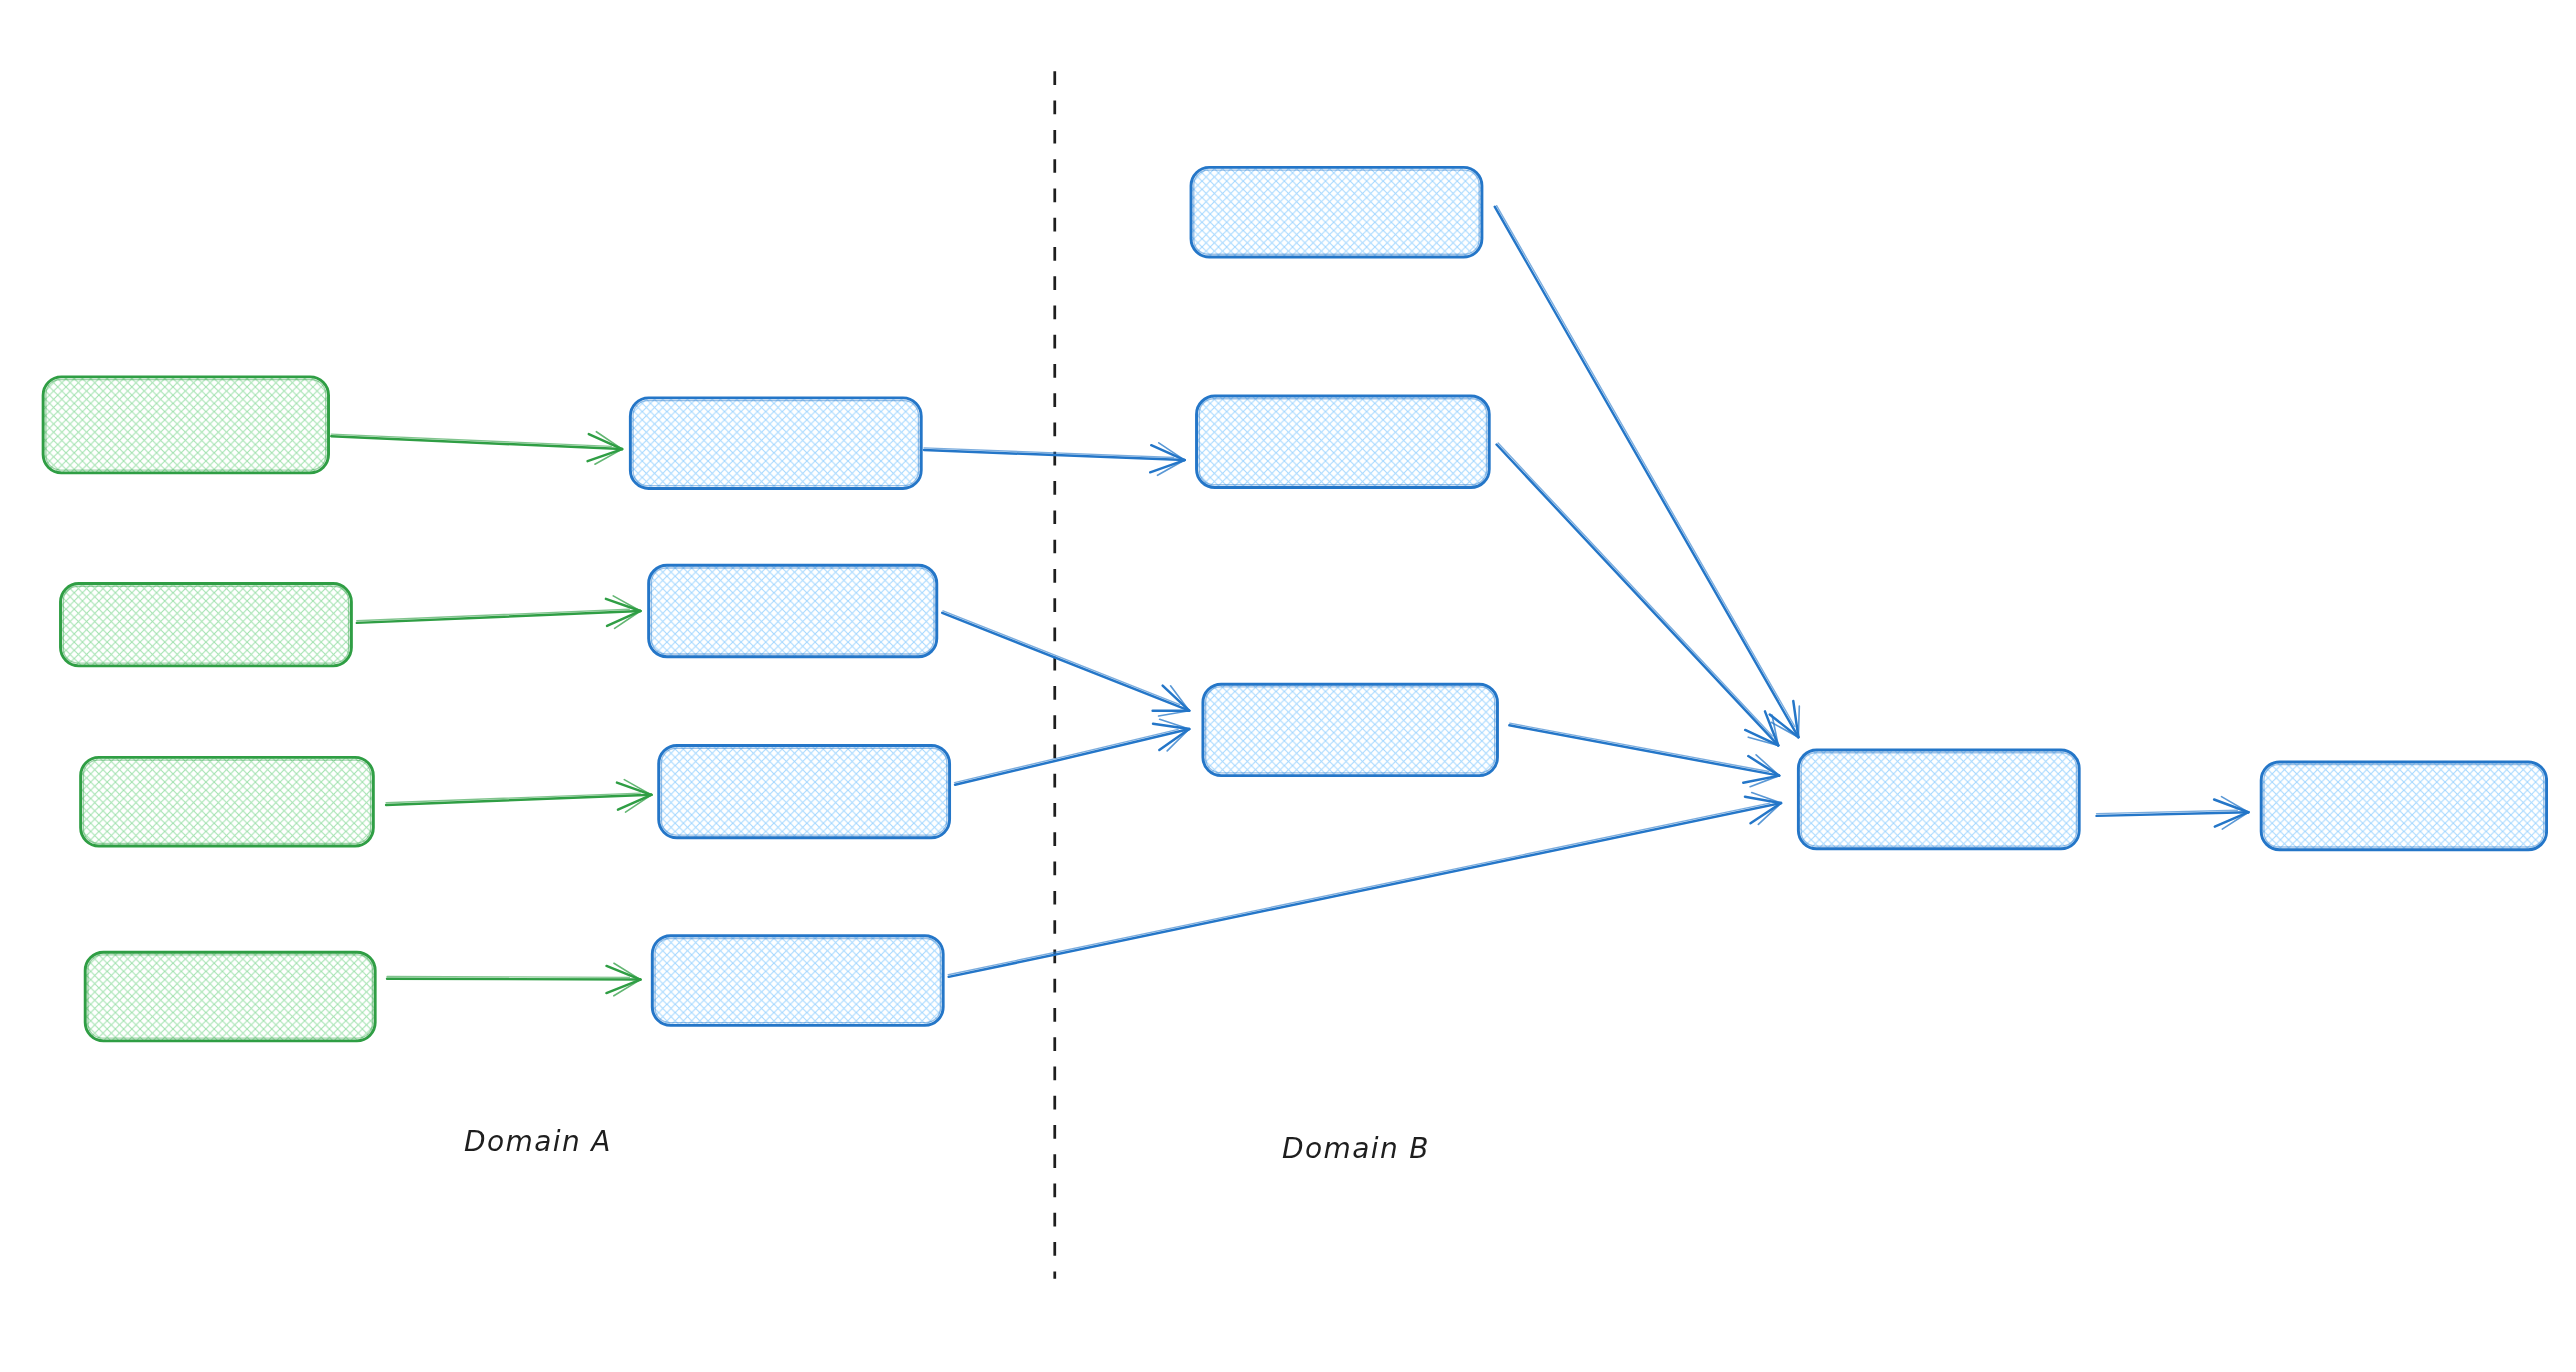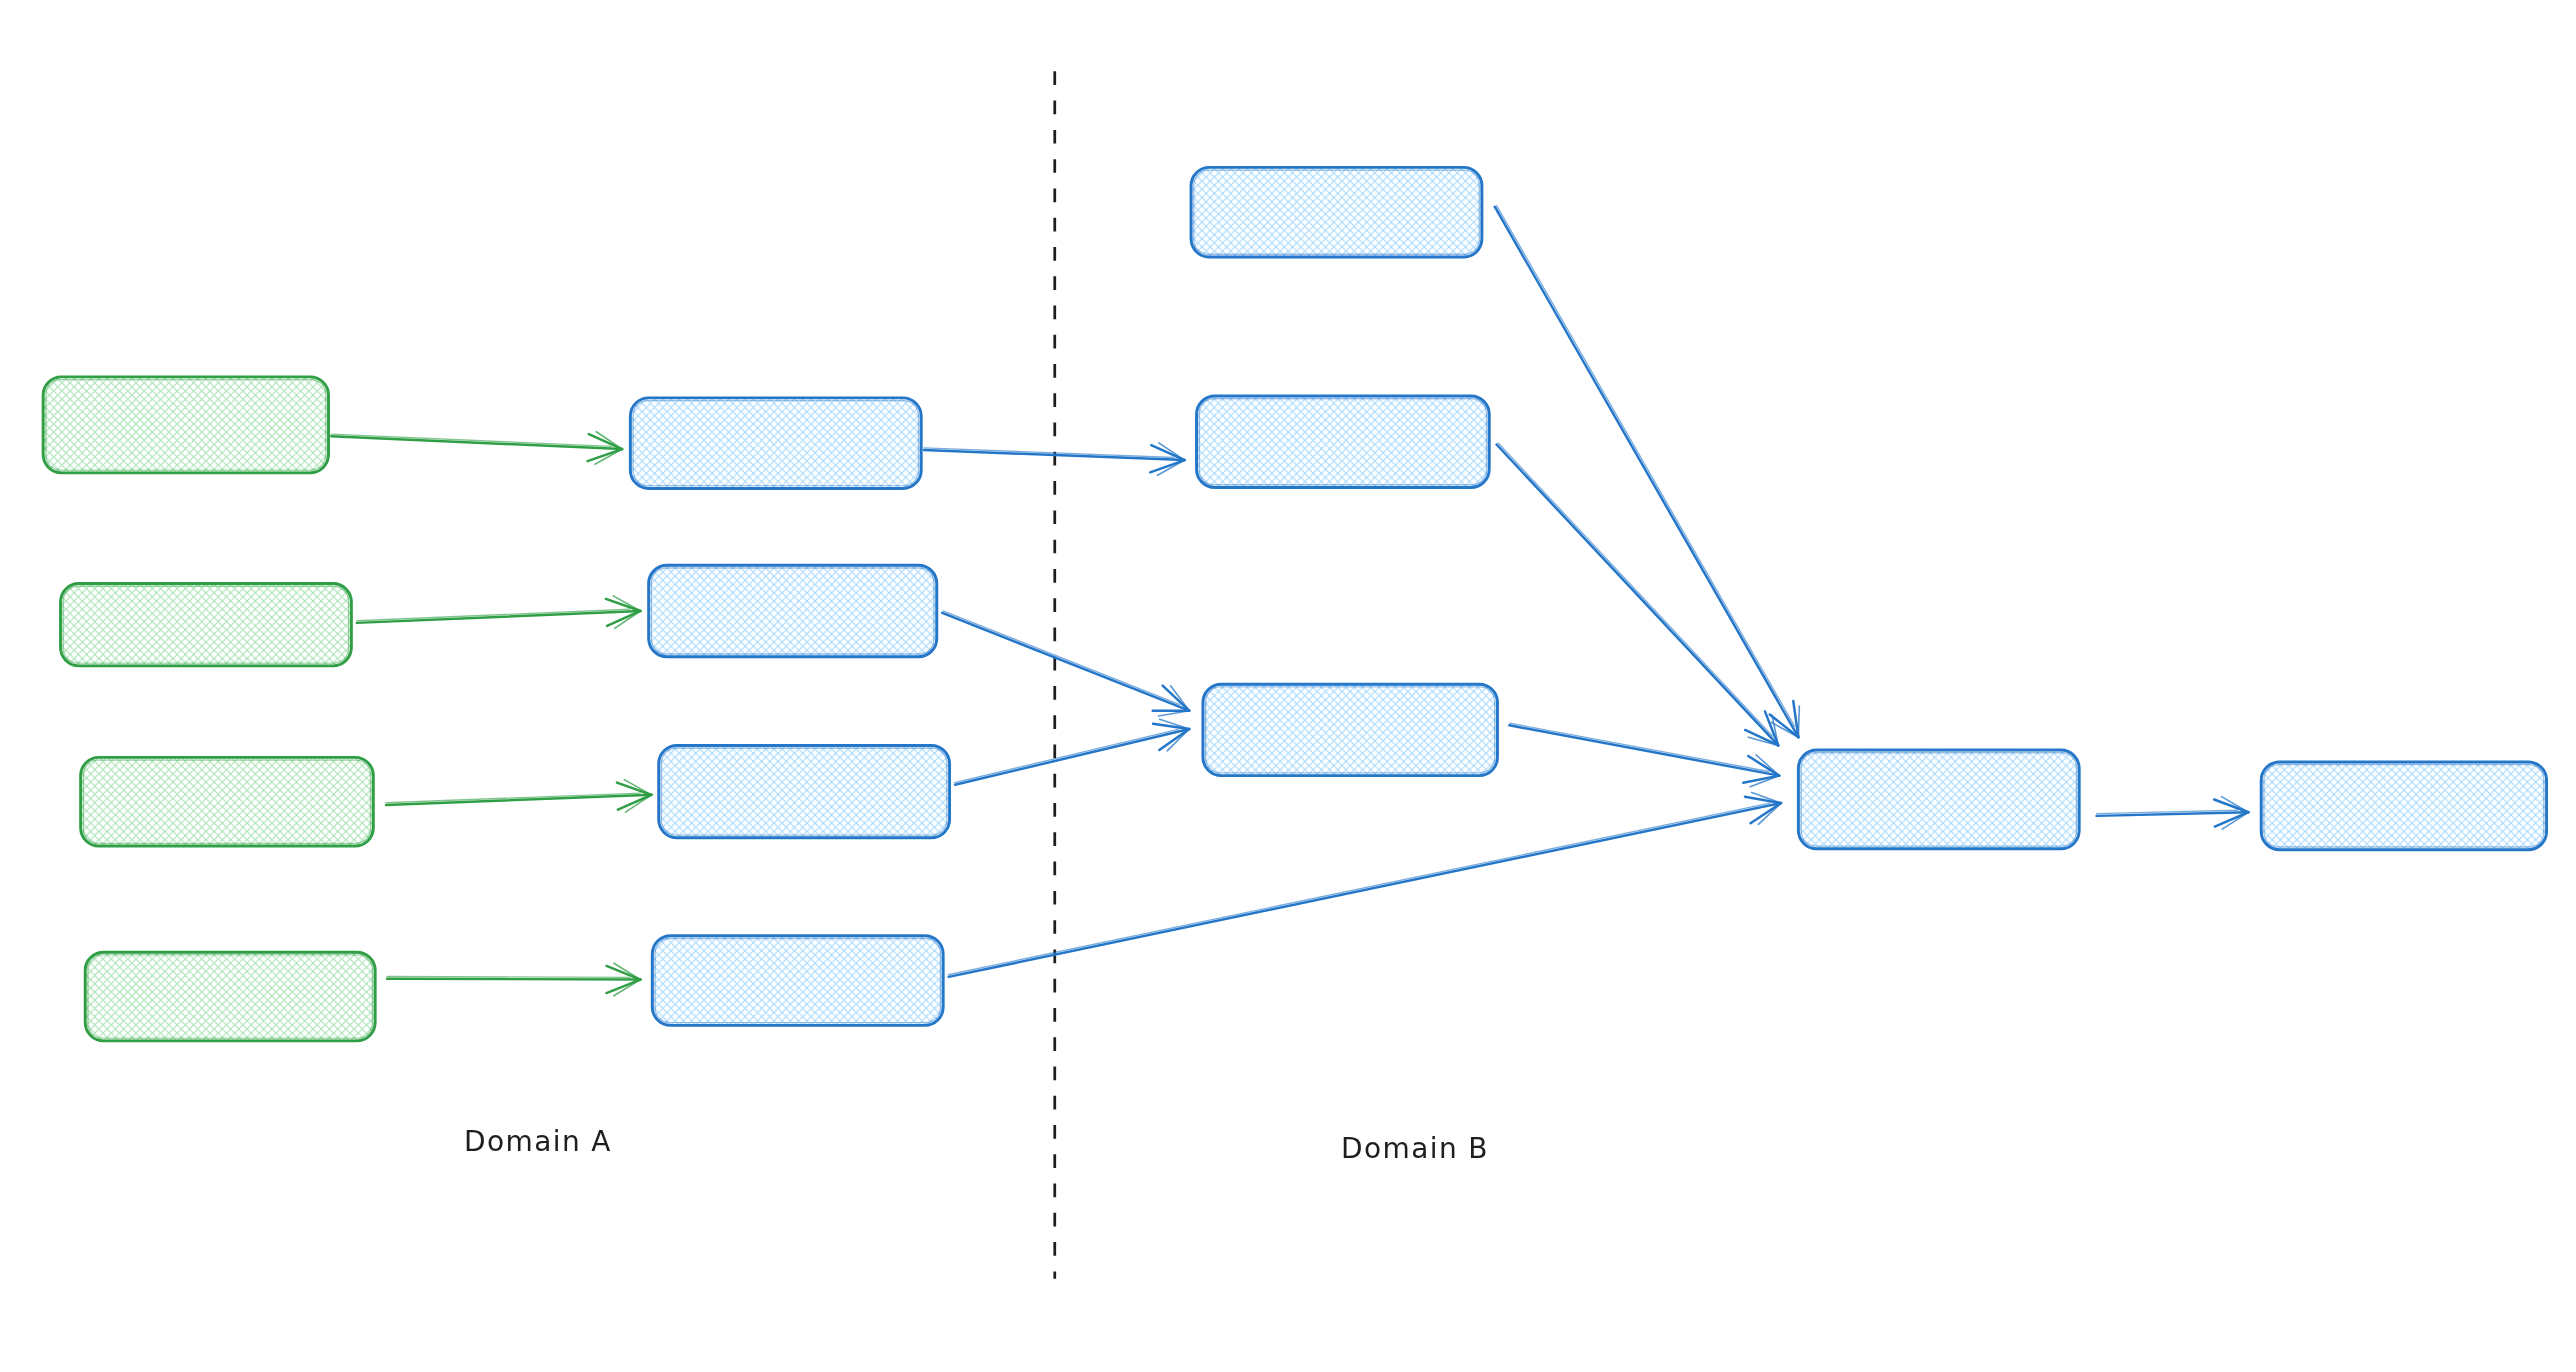--- a/index.html
+++ b/index.html
@@ -3,34 +3,35 @@
 <meta charset="utf-8">
 <style>
   html,body{margin:0;padding:0;background:#ffffff;}
   .stage{
     position:relative;
     width:2548px;
     height:1372px;
     background:#ffffff;
     overflow:hidden;
     font-family:"DejaVu Sans", sans-serif;
+    font-style:italic;
   }
   #scene{position:absolute;left:0;top:0;width:2576px;height:1372px;}
   .domain-label{
     position:absolute;
     font-family:"DejaVu Sans", sans-serif;
     font-size:28px;
     font-weight:500;
     color:#1e1e1e;
     letter-spacing:1.4px;
     white-space:nowrap;
     user-select:none;
   }
   #label-domain-a{left:464px;top:1125px;}
-  #label-domain-b{left:1341px;top:1132px;}
+  #label-domain-b{left:1282px;top:1132px;}
 </style>
 </head>
 <body>
 
 <div class="stage">
   <svg id="scene" xmlns="http://www.w3.org/2000/svg" viewBox="0 0 2816 1500">
     <defs>
       <pattern id="hatch-green" width="9" height="9" patternUnits="userSpaceOnUse">
         <path d="M0 9 L9 0" stroke="#a3e2b0" stroke-width="1.2" fill="none"></path>
         <path d="M0 0 L9 9" stroke="#a3e2b0" stroke-width="1.2" fill="none"></path>

